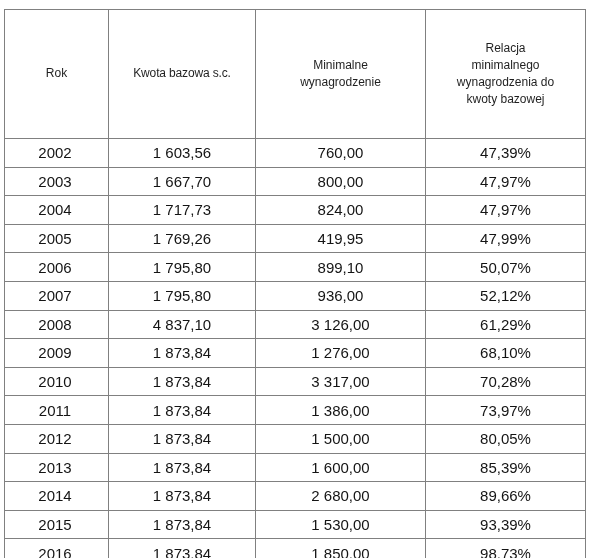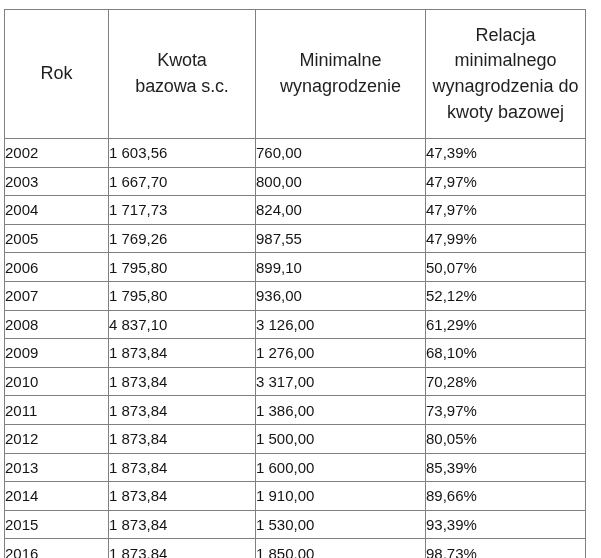--- a/index.html
+++ b/index.html
@@ -40,34 +40,34 @@
   
   col.col-rok      { width: 104px; }
   col.col-kwota    { width: 147px; }
   col.col-min      { width: 170px; }
   col.col-rel      { width: 160px; }
 
   thead th {
     height: 128px;
     vertical-align: middle;
     text-align: center;
-    font-size: 18px;
+    font-size: 12px;
     line-height: 1.42;
     color: #1f1f1f;
     padding: 0 3px;
   }
 
   thead th.th-kwota {
     padding: 0 18px;
     letter-spacing: -0.15px;
   }
 
   tbody td {
     height: 27.6px;
-    text-align: left;
+    text-align: center;
     vertical-align: middle;
     font-size: 15px;
     padding: 0 3px 0 0;
     color: #141414;
     white-space: nowrap;
   }
 
   tbody td.c-rok { padding-right: 3px; }
 </style>
 </head>
@@ -116,21 +116,21 @@
         </tr>
         <tr>
           <td class="c-rok">2004</td>
           <td class="c-kwota">1 717,73</td>
           <td class="c-min">824,00</td>
           <td class="c-rel">47,97%</td>
         </tr>
         <tr>
           <td class="c-rok">2005</td>
           <td class="c-kwota">1 769,26</td>
-          <td class="c-min">987,55</td>
+          <td class="c-min">419,95</td>
           <td class="c-rel">47,99%</td>
         </tr>
         <tr>
           <td class="c-rok">2006</td>
           <td class="c-kwota">1 795,80</td>
           <td class="c-min">899,10</td>
           <td class="c-rel">50,07%</td>
         </tr>
         <tr>
           <td class="c-rok">2007</td>
@@ -170,21 +170,21 @@
         </tr>
         <tr>
           <td class="c-rok">2013</td>
           <td class="c-kwota">1 873,84</td>
           <td class="c-min">1 600,00</td>
           <td class="c-rel">85,39%</td>
         </tr>
         <tr>
           <td class="c-rok">2014</td>
           <td class="c-kwota">1 873,84</td>
-          <td class="c-min">1 910,00</td>
+          <td class="c-min">2 680,00</td>
           <td class="c-rel">89,66%</td>
         </tr>
         <tr>
           <td class="c-rok">2015</td>
           <td class="c-kwota">1 873,84</td>
           <td class="c-min">1 530,00</td>
           <td class="c-rel">93,39%</td>
         </tr>
         <tr>
           <td class="c-rok">2016</td>

